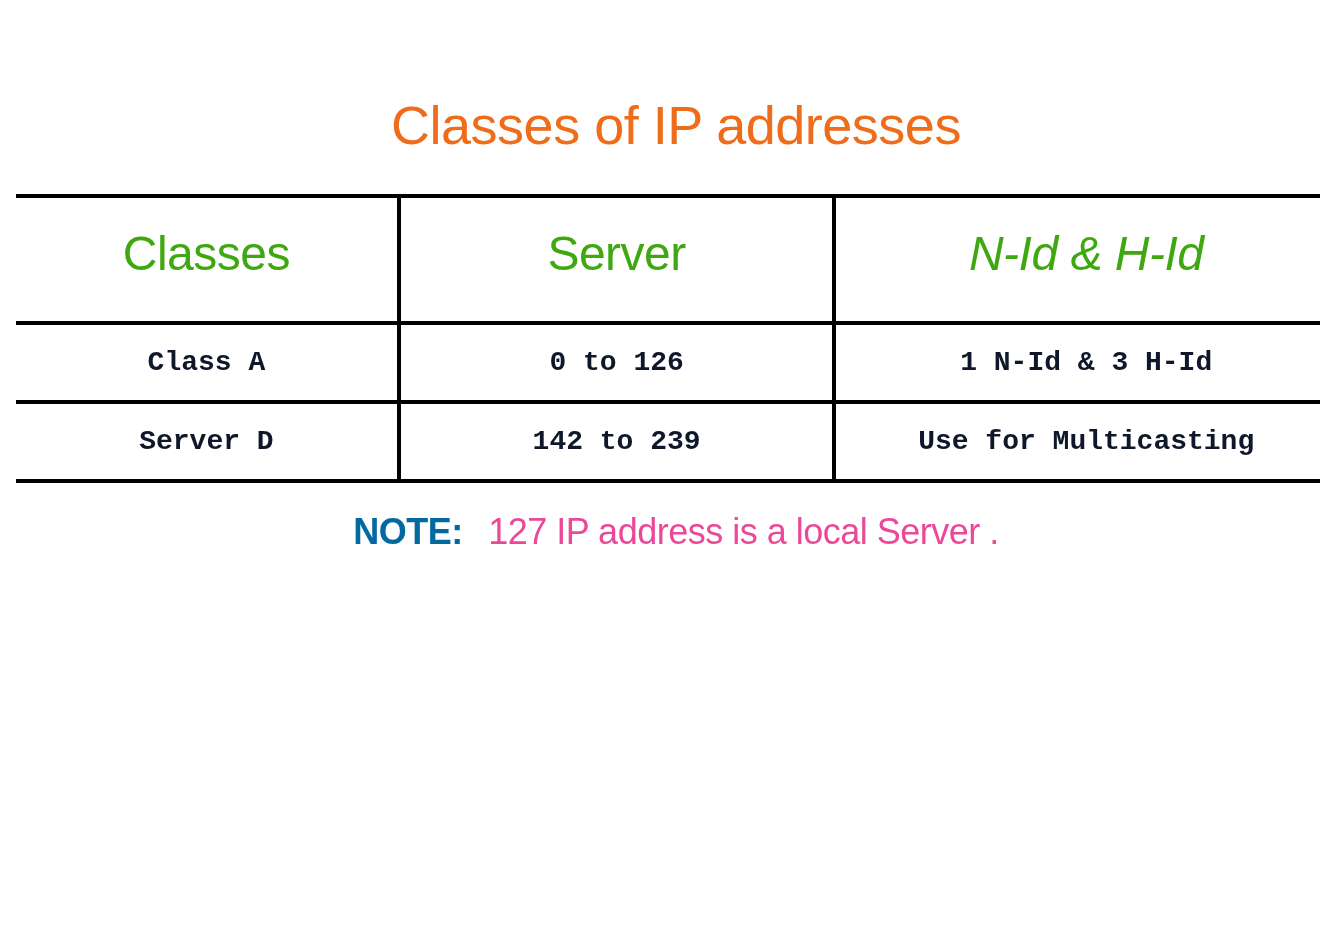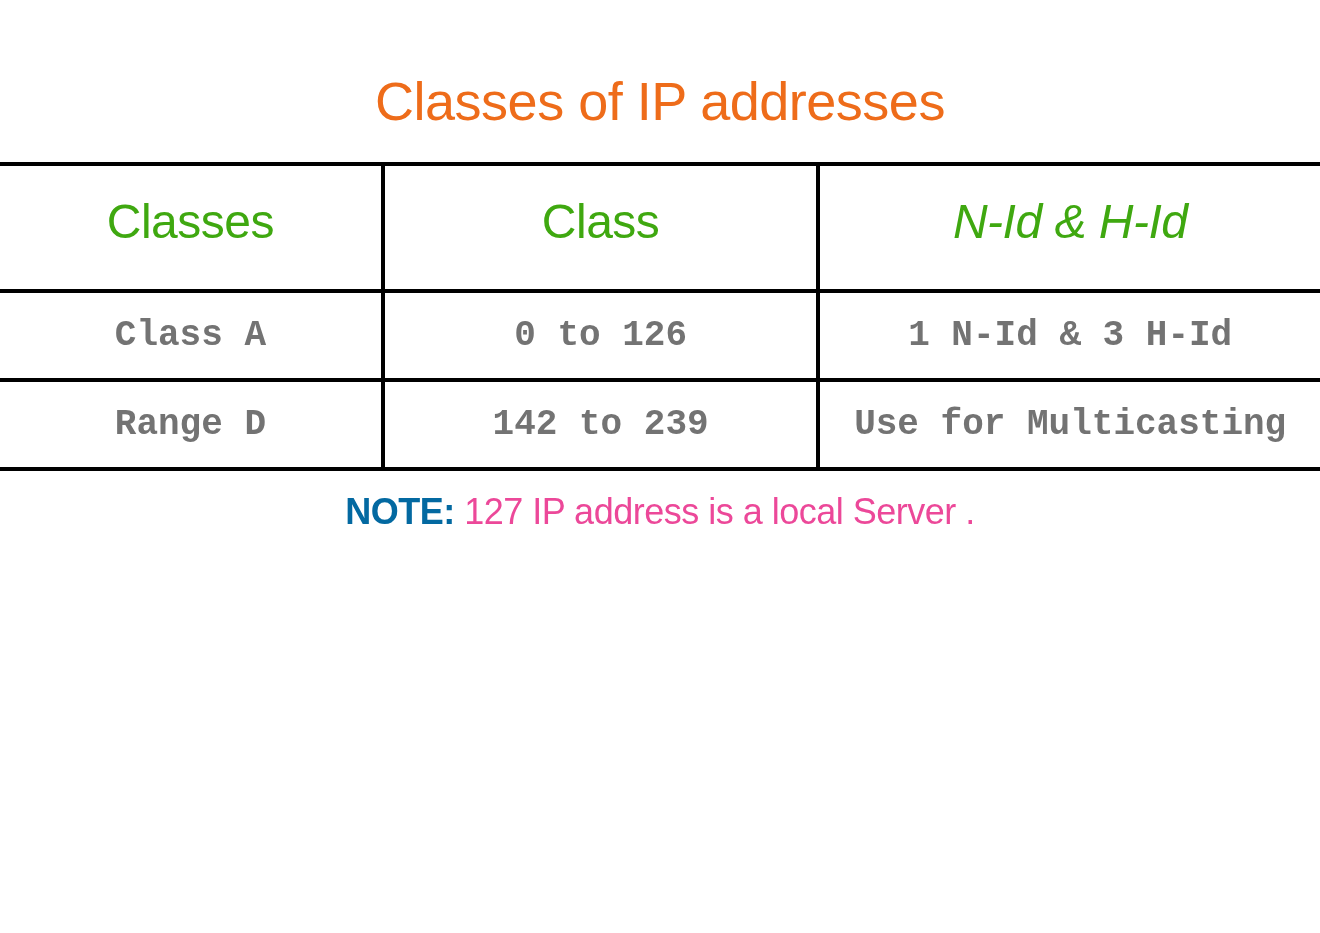--- a/index.html
+++ b/index.html
@@ -1,16 +1,16 @@
 <!DOCTYPE html>
 <html><head>
   <meta charset="utf-8">
   <style>
     * {
-      margin: 0;
+      margin: 8px;
       padding: 0;
       box-sizing: border-box;
     }
     body {
       width: 1320px;
       height: 933px;
       background: #ffffff;
       font-family: -apple-system, BlinkMacSystemFont, "Segoe UI", Helvetica, Arial, sans-serif;
       display: flex;
       flex-direction: column;
@@ -38,23 +38,23 @@
       border-bottom: 4px solid #000;
       border-right: 4px solid #000;
       text-align: center;
       letter-spacing: -0.5px;
     }
     th:last-child {
       border-right: none;
     }
     td {
       font-family: "Courier New", Courier, monospace;
-      font-size: 36px;
+      font-size: 28px;
       font-weight: bold;
-      color: #737373;
+      color: #0f172a;
       padding: 22px 10px;
       border-bottom: 4px solid #000;
       border-right: 4px solid #000;
       text-align: center;
     }
     td:last-child {
       border-right: none;
     }
     .col1 { width: 29%; }
     .col2 { width: 33%; }
@@ -75,32 +75,32 @@
   </style>
 </head>
 <body>
 
 <div class="title">Classes of IP addresses</div>
 
 <table>
   <thead>
     <tr>
       <th class="col1">Classes</th>
-      <th class="col2">Class</th>
+      <th class="col2">Server</th>
       <th class="col3">N-Id &amp; H-Id</th>
     </tr>
   </thead>
   <tbody>
     <tr>
       <td>Class A</td>
       <td>0 to 126</td>
       <td>1 N-Id &amp; 3 H-Id</td>
     </tr>
     <tr>
-      <td>Range D</td>
+      <td>Server D</td>
       <td>142 to 239</td>
       <td>Use for Multicasting</td>
     </tr>
   </tbody>
 </table>
 
 <div class="note">
   <span class="note-label">NOTE:</span><span class="note-text"> 127 IP address is a local Server .</span>
 </div>
 

